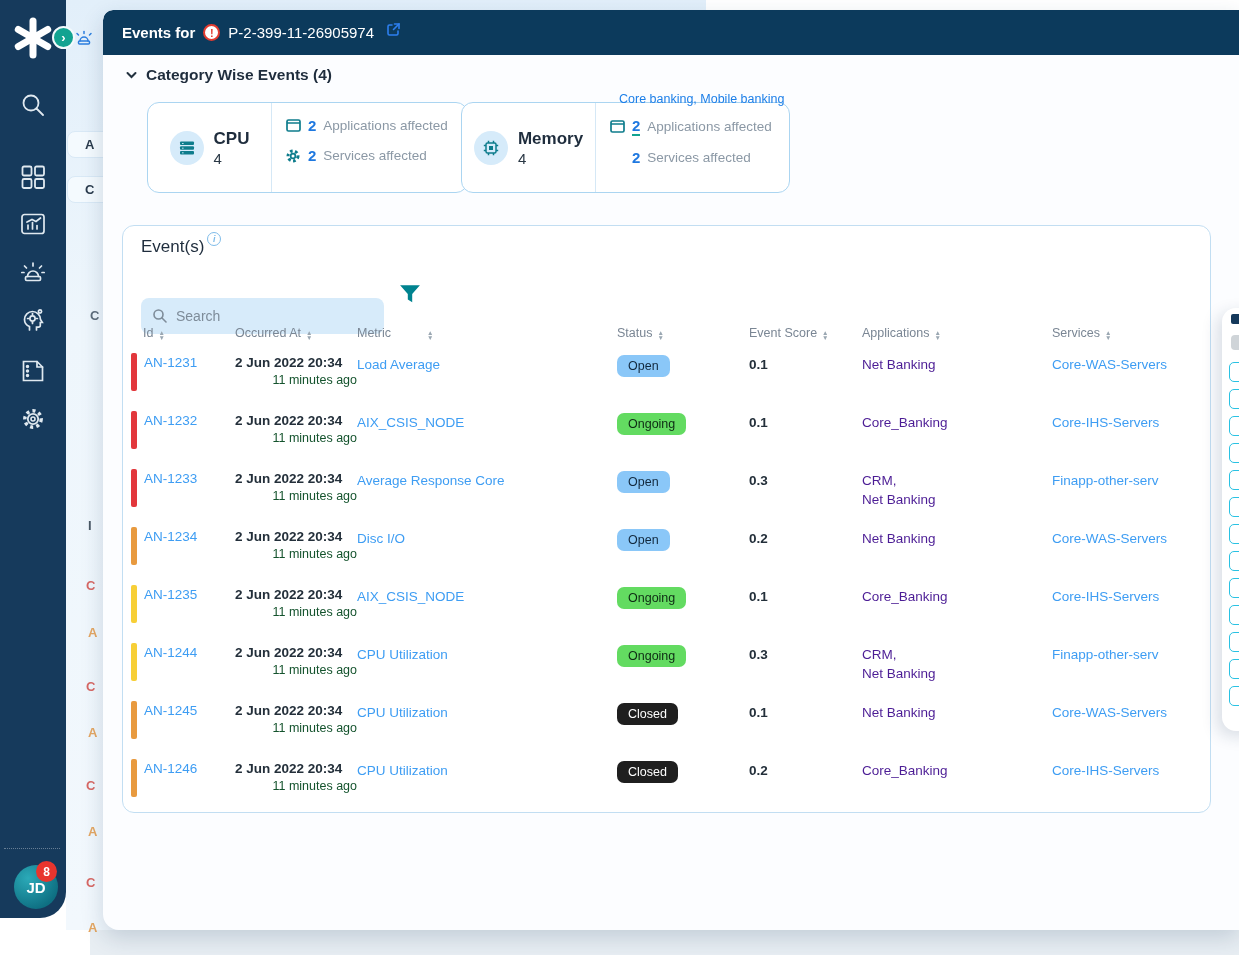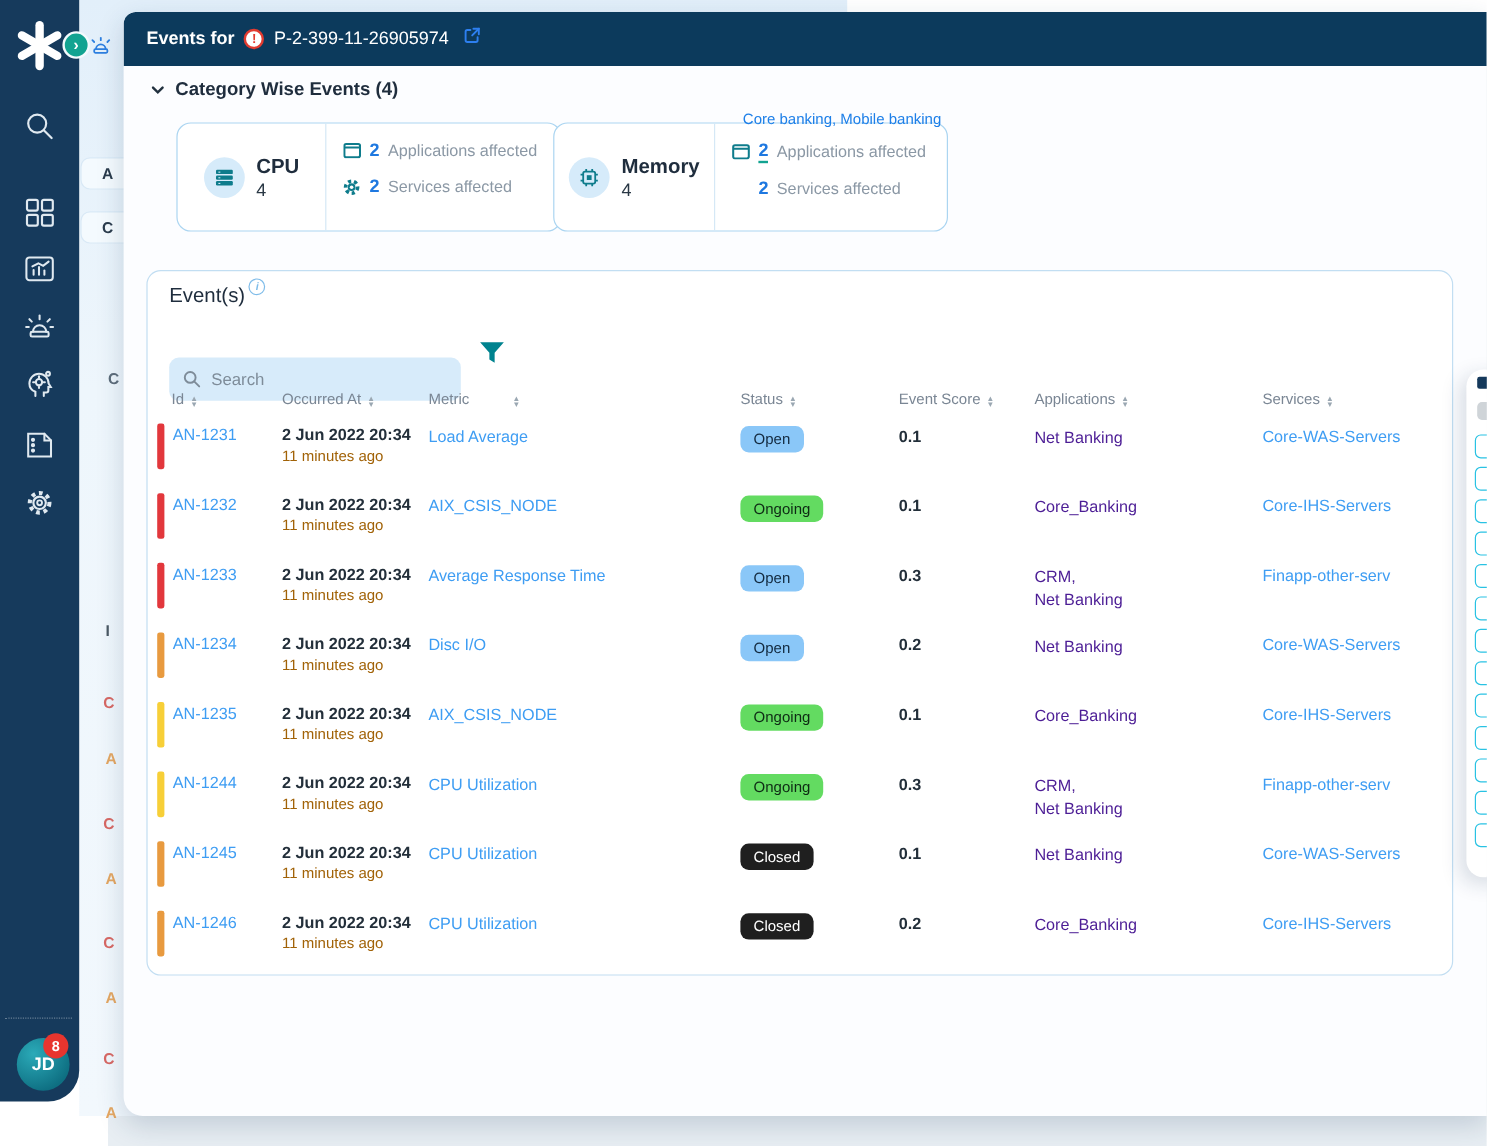--- a/index.html
+++ b/index.html
@@ -90,21 +90,21 @@
   .sort { display:inline-flex; flex-direction:column; font-size:6.5px; line-height:5px;
     color:#9aa7b2; margin-left:5px; }
   .m-gap { margin-left:36px; }
   .tbody { position:absolute; left:0; top:124px; width:100%; }
   .trow { padding-left:8px; min-height:58px; align-items:start; }
   .td { padding-top:5px; }
   .c1 { display:flex; gap:7px; }
   .sev { width:6px; height:38px; border-radius:2px; flex:0 0 auto; margin-top:-2px; }
   .lnk { color:#3e9df3; font-size:13.5px; }
   .date { font-size:13.5px; font-weight:700; color:#232f3a; }
-  .ago { font-size:12.5px; color:#a16207; margin-top:3px; }
+  .ago { font-size:12.5px; color:#14532d; margin-top:3px;text-align:right; }
   .badge { display:inline-block; font-size:12.5px; padding:4px 11px; border-radius:7px; }
   .score { font-size:13.5px; font-weight:700; color:#232f3a; }
   .appline { font-size:13.5px; color:#4c1d95; line-height:19px; }
 
   
   .filter-panel { position:absolute; left:1222px; top:308px; width:70px; height:423px; background:#fff;
     border-radius:14px 0 0 14px; box-shadow:-5px 5px 16px rgba(20,50,80,.15); z-index:5; padding:6px 0 0 7px; }
   .fp-top-ic { width:10px; height:10px; border-radius:2px; background:#15395b; margin-left:2px; cursor:pointer; }
   .fp-input { width:60px; height:15px; background:#cfd4d8; border-radius:4px; margin:11px 0 12px 2px; cursor:text; }
   .fitem { width:55px; height:20px; border:1.6px solid #29c2e3; border-radius:5px; margin-bottom:7px;
@@ -344,21 +344,21 @@
         </div>
         <div class="trow">
           <div class="td c1">
             <span class="sev" style="background: rgb(226, 55, 60);"></span>
             <a class="lnk">AN-1233</a>
           </div>
           <div class="td">
             <div class="date">2 Jun 2022 20:34</div>
             <div class="ago">11 minutes ago</div>
           </div>
-          <div class="td"><a class="lnk">Average Response Time</a></div>
+          <div class="td"><a class="lnk">Average Response Core</a></div>
           <div class="td"><span class="badge" style="background: rgb(138, 199, 248); color: rgb(18, 41, 62);">Open</span></div>
           <div class="td"><span class="score">0.3</span></div>
           <div class="td" style="display: flex; flex-direction: column;">
             <a class="appline">CRM,</a>
             <a class="appline">Net Banking</a>
           </div>
           <div class="td"><a class="lnk">Finapp-other-serv</a></div>
         </div>
         <div class="trow">
           <div class="td c1">

